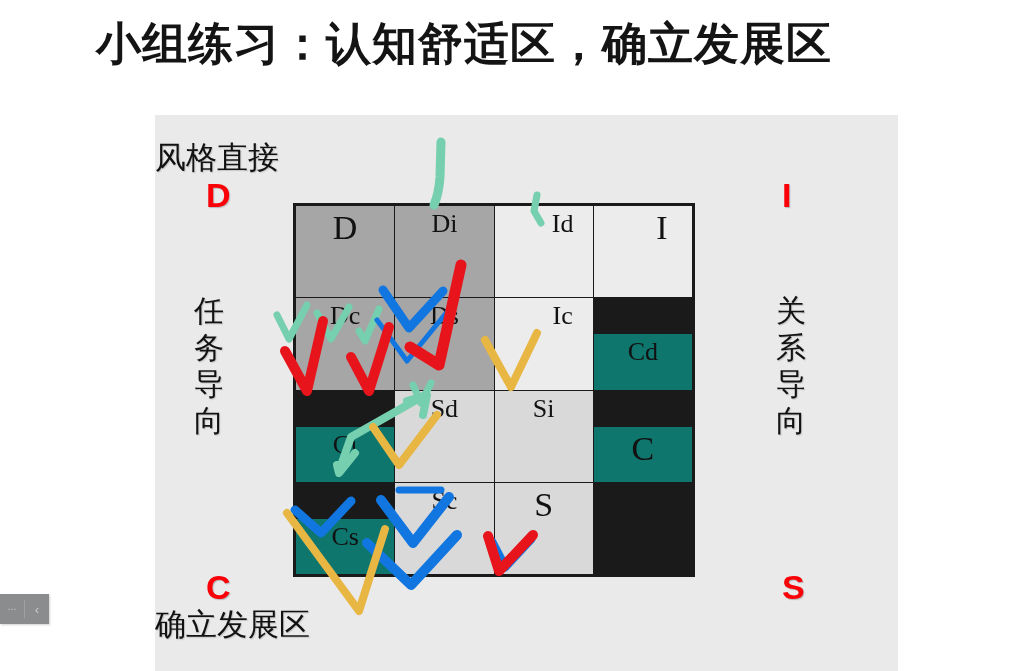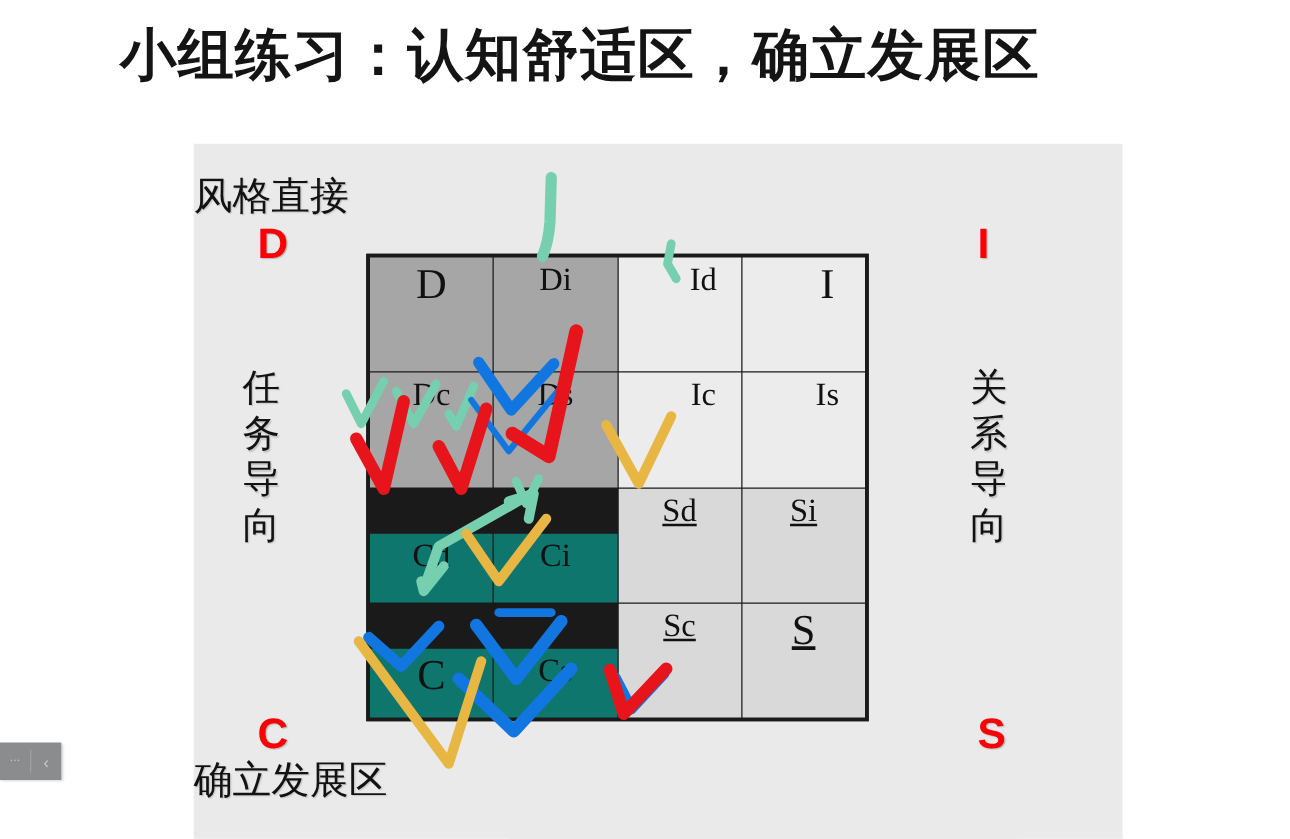--- a/index.html
+++ b/index.html
@@ -116,21 +116,21 @@
     z-index: 3;
     padding-top: 5px;
     line-height: 1;
     pointer-events: none;
   }
   .sz-lg .cell-text { font-size: 34px; }
   .sz-md .cell-text { font-size: 26px; }
 
   .bg-darkgray  { background: #a6a6a6; }
   .bg-lightgray { background: #ececec; padding-left: 38px; }
-  .bg-midgray   { background: #d9d9d9; text-decoration: underline; }
+  .bg-midgray   { background: #d9d9d9; }
   .bg-green     { background: #0f766e; margin-top: 36px; }
 
   
   #ink-layer {
     position: absolute;
     left: 0; top: 0;
     width: 743px;
     height: 556px;
     pointer-events: none;
     z-index: 6;
@@ -214,23 +214,20 @@
       </div>
       <div class="cell bg-darkgray sz-md">
         <span class="cell-text">Dc</span>
       </div>
       <div class="cell bg-darkgray sz-md">
         <span class="cell-text">Ds</span>
       </div>
       <div class="cell bg-lightgray sz-md">
         <span class="cell-text">Ic</span>
       </div>
-      <div class="cell bg-lightgray sz-md">
-        <span class="cell-text">Is</span>
-      </div>
       <div class="cell bg-green sz-md">
         <span class="cell-text">Cd</span>
       </div>
       <div class="cell bg-green sz-md">
         <span class="cell-text">Ci</span>
       </div>
       <div class="cell bg-midgray sz-md">
         <span class="cell-text">Sd</span>
       </div>
       <div class="cell bg-midgray sz-md">

